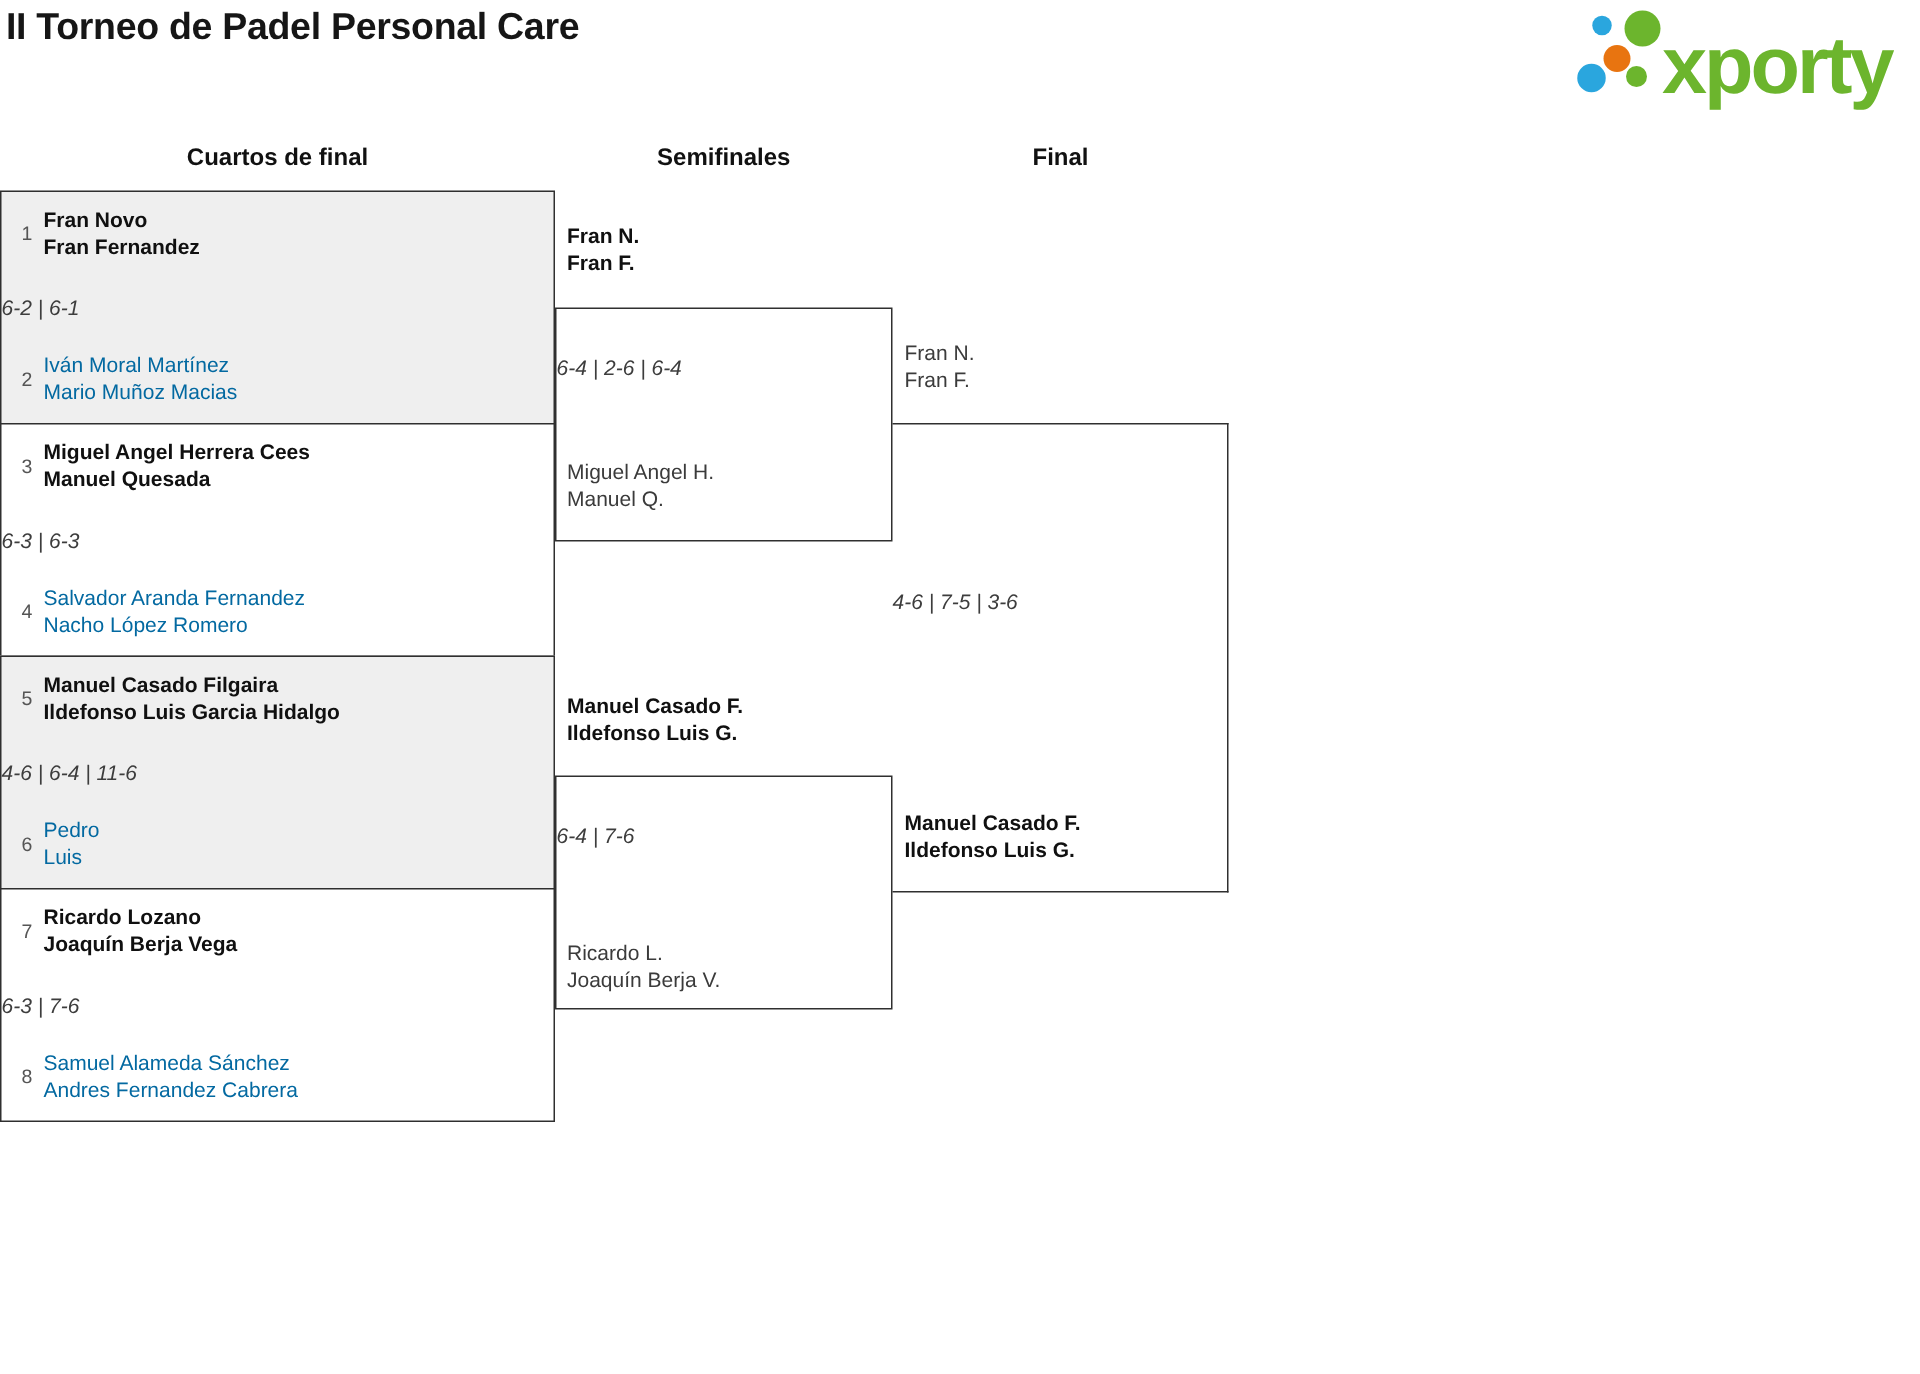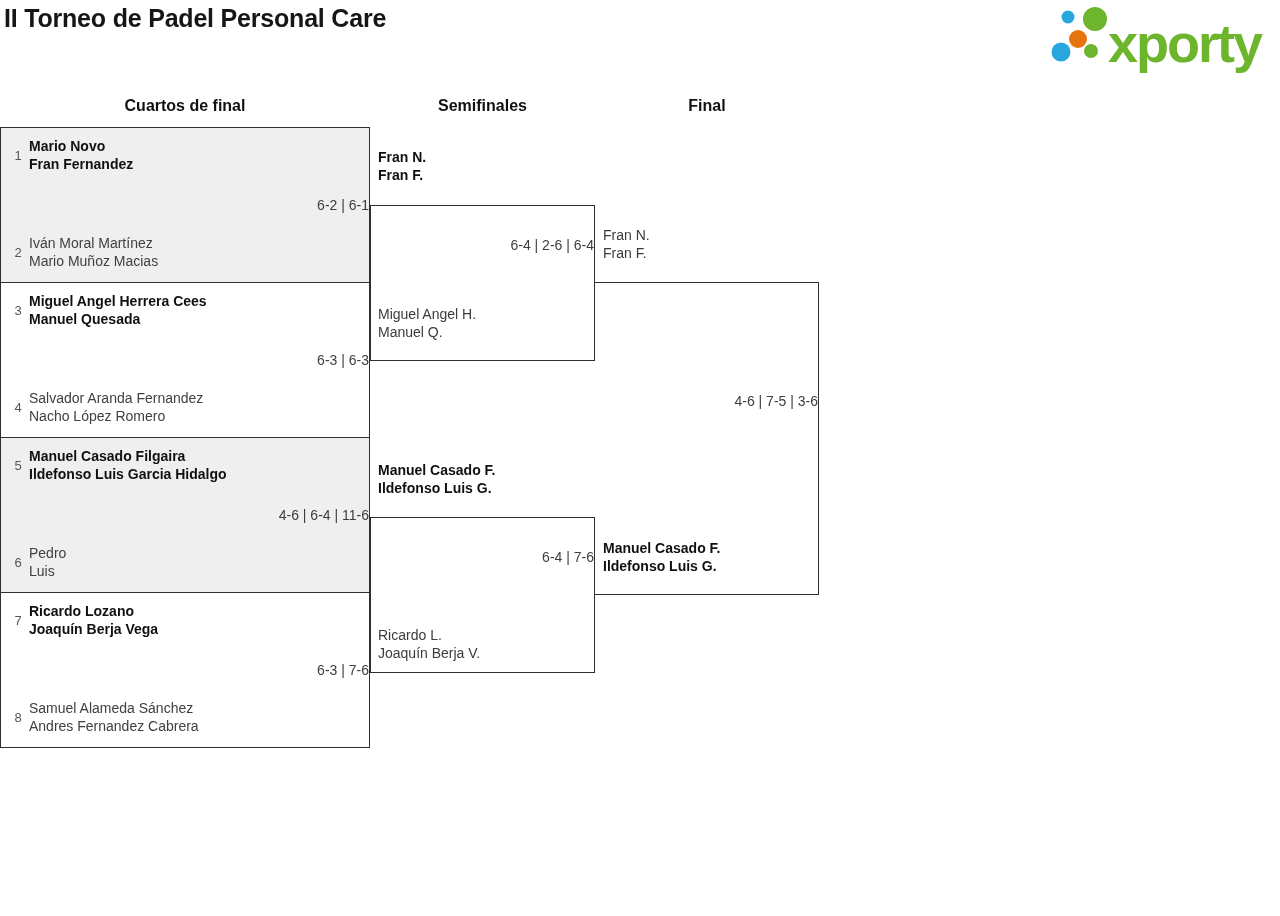--- a/index.html
+++ b/index.html
@@ -25,26 +25,26 @@
   .qf.alt { background: #efefef; }
   .sf  { left: 370px; width: 225px; height: 156px; background: transparent; }
   .final-box { left: 595px; top: 282px; width: 224px; height: 313px; border-left: none;
                background: transparent; }
 
   
   .team { position: absolute; left: 8px; display: flex; }
   .team.top { top: 9px; }
   .team.bottom { bottom: 12px; }
   .seed { width: 18px; align-self: center; text-align: center; font-size: 13px; color: #555; }
-  .names { margin-left: 2px; font-size: 14px; line-height: 18px; color: #404040; }
+  .names { margin-left: 2px; font-size: 14px; line-height: 18px; color: #0369a1; }
   .names.winner { font-weight: 700; color: #101010; }
 
   
-  .score { position: absolute; left: 0; width: 100%; text-align: right; font-size: 14px;
-           color: #3d3d3d; }
+  .score { position: absolute; left: 0; width: 100%; text-align: left; font-size: 14px;
+           color: #3d3d3d; font-style: italic; }
   .qf .score { top: 50%; transform: translateY(-50%); }
   .sf .score { top: 31px; }
   .final-box .score { top: 110px; }
 
   
   .flabel { position: absolute; font-size: 14px; line-height: 18px; color: #3b3b3b; }
   .flabel.winner { font-weight: 700; color: #101010; }
 </style>
 </head>
 <body>
@@ -65,21 +65,21 @@
   </svg>
 
   <div class="col-h qf">Cuartos de final</div>
   <div class="col-h sf">Semifinales</div>
   <div class="col-h fin">Final</div>
 
   <div class="box qf alt" style="top:127px">
     <div class="team top">
       <span class="seed">1</span>
       <div class="names winner">
-        <div>Mario Novo</div>
+        <div>Fran Novo</div>
         <div>Fran Fernandez</div>
       </div>
     </div>
     <div class="score">6-2 | 6-1</div>
     <div class="team bottom">
       <span class="seed">2</span>
       <div class="names">
         <div>Iván Moral Martínez</div>
         <div>Mario Muñoz Macias</div>
       </div>

